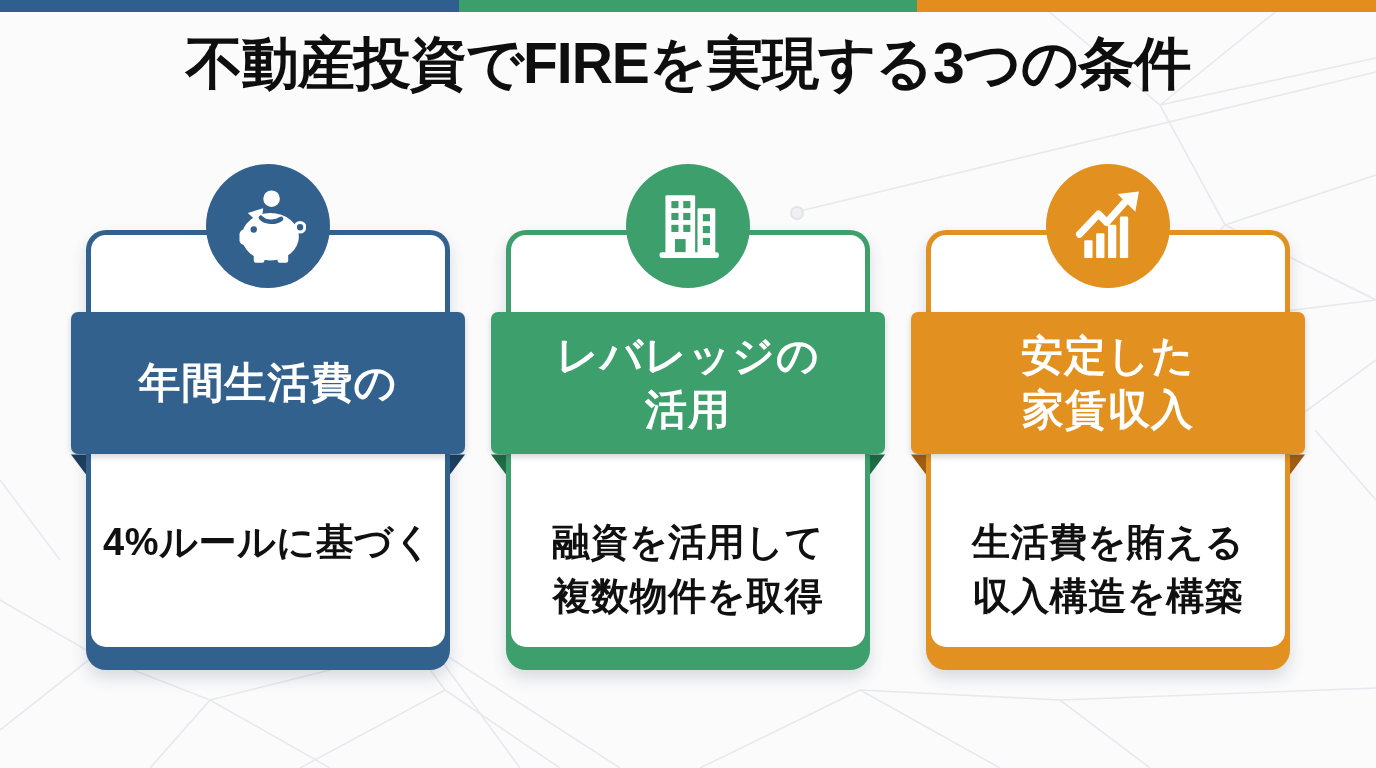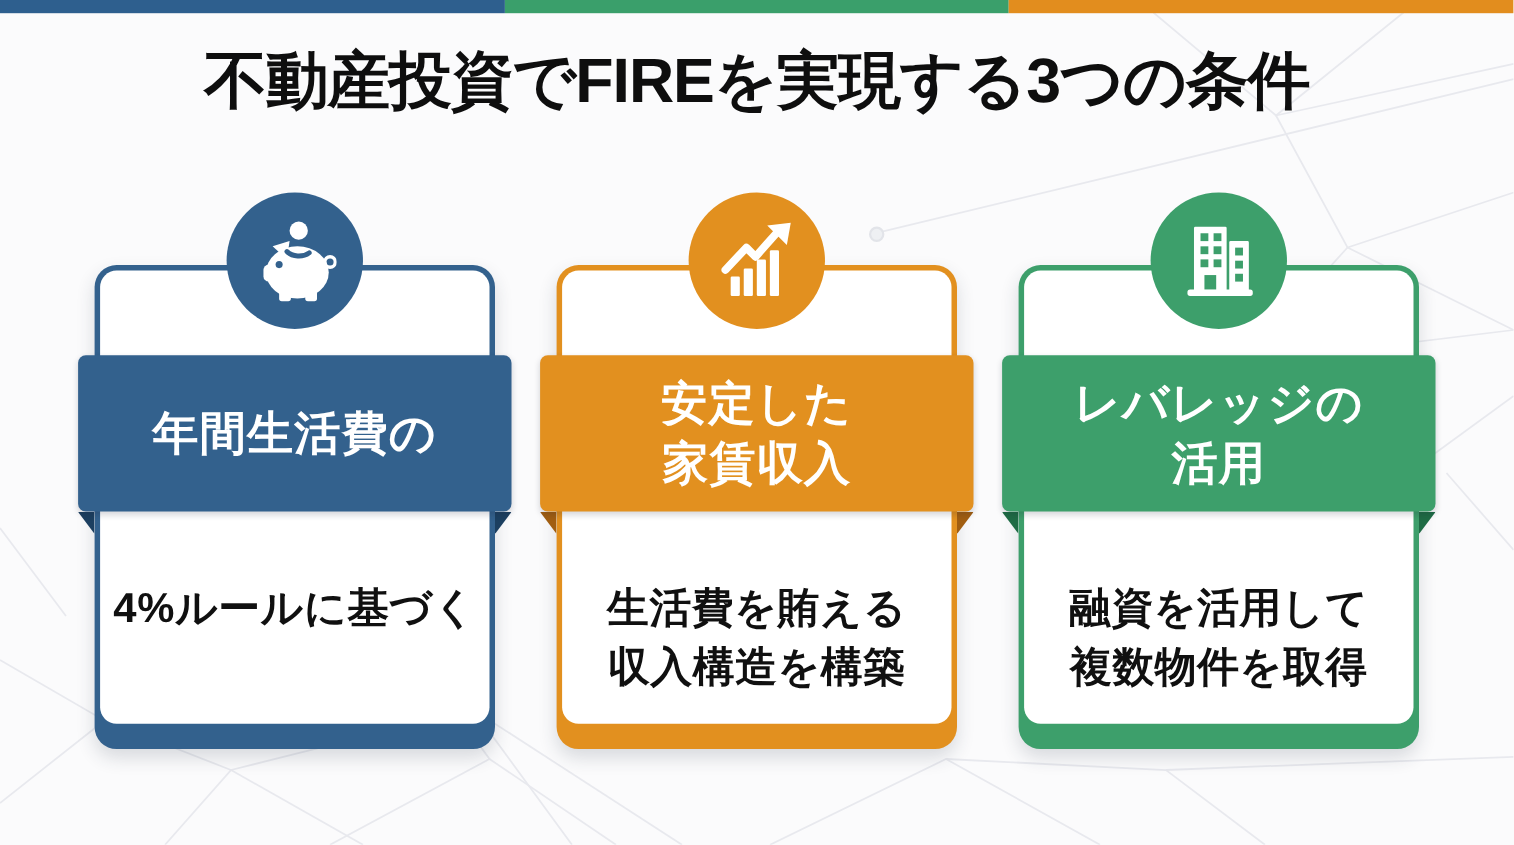--- a/index.html
+++ b/index.html
@@ -14,21 +14,21 @@
     pointer-events:none;
   }
   .mesh path, .mesh line { stroke:var(--mesh,#e8e9ee); stroke-width:1.6; fill:none; }
   .mesh circle.node { fill:#eef0f3; stroke:#e2e4e9; stroke-width:2; }
 
   .topbar { position:relative; z-index:2; display:flex; width:100%; height:12px; }
   .topbar .seg { flex:1 1 0; height:100%; }
 
   .title {
     position:relative; z-index:2;
-    margin-top:28px; text-align:center;
+    margin-top:17px; text-align:center;
     font-size:57px; font-weight:900; color:#0e0e0e;
     letter-spacing:-1px; line-height:1.2;
   }
 
   .cards {
     position:relative; z-index:2;
     display:flex; justify-content:center; gap:56px;
     margin-top:67px;
   }
   .card-wrap { position:relative; width:364px; height:508px; }
@@ -138,48 +138,20 @@
     </div>
     <div class="card">
       <div class="card-inner"></div>
       <div class="fold fold-l"></div>
       <div class="fold fold-r"></div>
       <div class="ribbon">
         <span>年間生活費の</span>
       </div>
       <div class="body-text">
         <span>4%ルールに基づく</span>
-      </div>
-    </div>
-  </div>
-
-  <div class="card-wrap" style="--c: #e2901f; --fold: #a15e11;">
-    <div class="badge">
-      <svg viewBox="0 0 64 64">
-        <g fill="#fff">
-          <rect x="12" y="44" width="7" height="15" rx="1"></rect>
-          <rect x="22" y="38" width="7" height="21" rx="1"></rect>
-          <rect x="32" y="31" width="7" height="28" rx="1"></rect>
-          <rect x="42" y="24" width="7" height="35" rx="1"></rect>
-        </g>
-        <path d="M8 39 L24 22 L31 29 L47 11" stroke="#fff" stroke-width="6" fill="none" stroke-linecap="round" stroke-linejoin="round"></path>
-        <path d="M40 5 L58 3 L55 20 Z" fill="#fff"></path>
-      </svg>
-    </div>
-    <div class="card">
-      <div class="card-inner"></div>
-      <div class="fold fold-l"></div>
-      <div class="fold fold-r"></div>
-      <div class="ribbon">
-        <span>安定した</span>
-        <span>家賃収入</span>
-      </div>
-      <div class="body-text">
-        <span>生活費を賄える</span>
-        <span>収入構造を構築</span>
       </div>
     </div>
   </div>
 
   <div class="card-wrap" style="--c: #3d9f6b; --fold: #1f6c45;">
     <div class="badge">
       <svg viewBox="0 0 64 64">
         <g fill="#fff">
           <rect x="13" y="6" width="25" height="50" rx="1"></rect>
           <rect x="40" y="17" width="15" height="39" rx="1"></rect>
@@ -207,13 +179,41 @@
         <span>レバレッジの</span>
         <span>活用</span>
       </div>
       <div class="body-text">
         <span>融資を活用して</span>
         <span>複数物件を取得</span>
       </div>
     </div>
   </div>
 
+  <div class="card-wrap" style="--c: #e2901f; --fold: #a15e11;">
+    <div class="badge">
+      <svg viewBox="0 0 64 64">
+        <g fill="#fff">
+          <rect x="12" y="44" width="7" height="15" rx="1"></rect>
+          <rect x="22" y="38" width="7" height="21" rx="1"></rect>
+          <rect x="32" y="31" width="7" height="28" rx="1"></rect>
+          <rect x="42" y="24" width="7" height="35" rx="1"></rect>
+        </g>
+        <path d="M8 39 L24 22 L31 29 L47 11" stroke="#fff" stroke-width="6" fill="none" stroke-linecap="round" stroke-linejoin="round"></path>
+        <path d="M40 5 L58 3 L55 20 Z" fill="#fff"></path>
+      </svg>
+    </div>
+    <div class="card">
+      <div class="card-inner"></div>
+      <div class="fold fold-l"></div>
+      <div class="fold fold-r"></div>
+      <div class="ribbon">
+        <span>安定した</span>
+        <span>家賃収入</span>
+      </div>
+      <div class="body-text">
+        <span>生活費を賄える</span>
+        <span>収入構造を構築</span>
+      </div>
+    </div>
+  </div>
+
 </div>
 
 </body></html>

